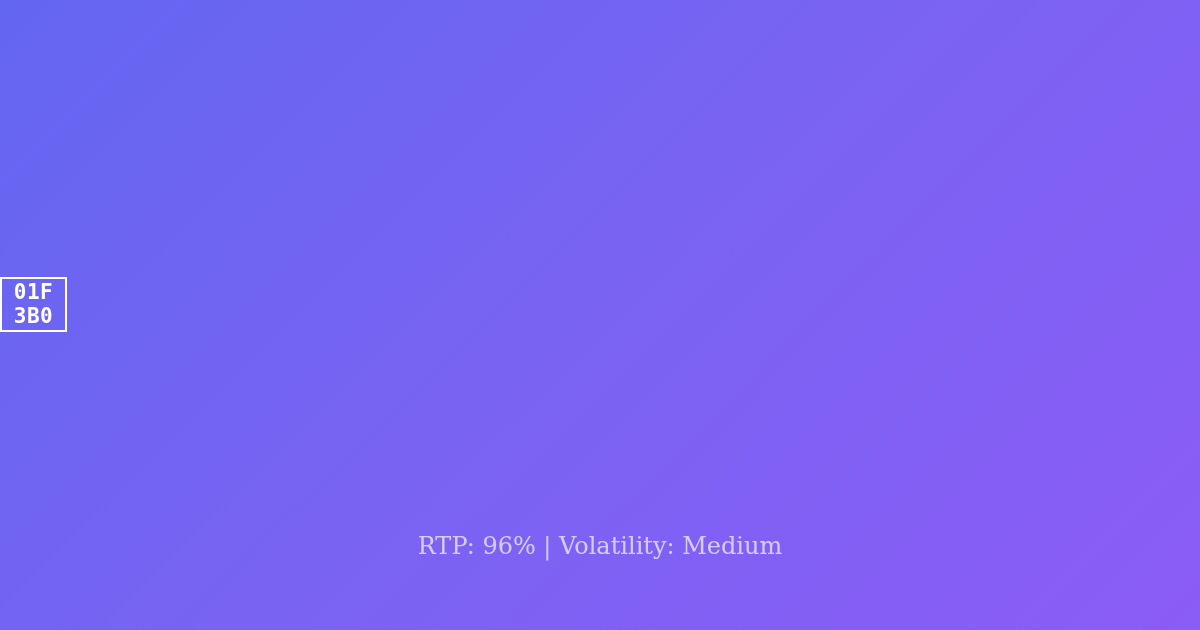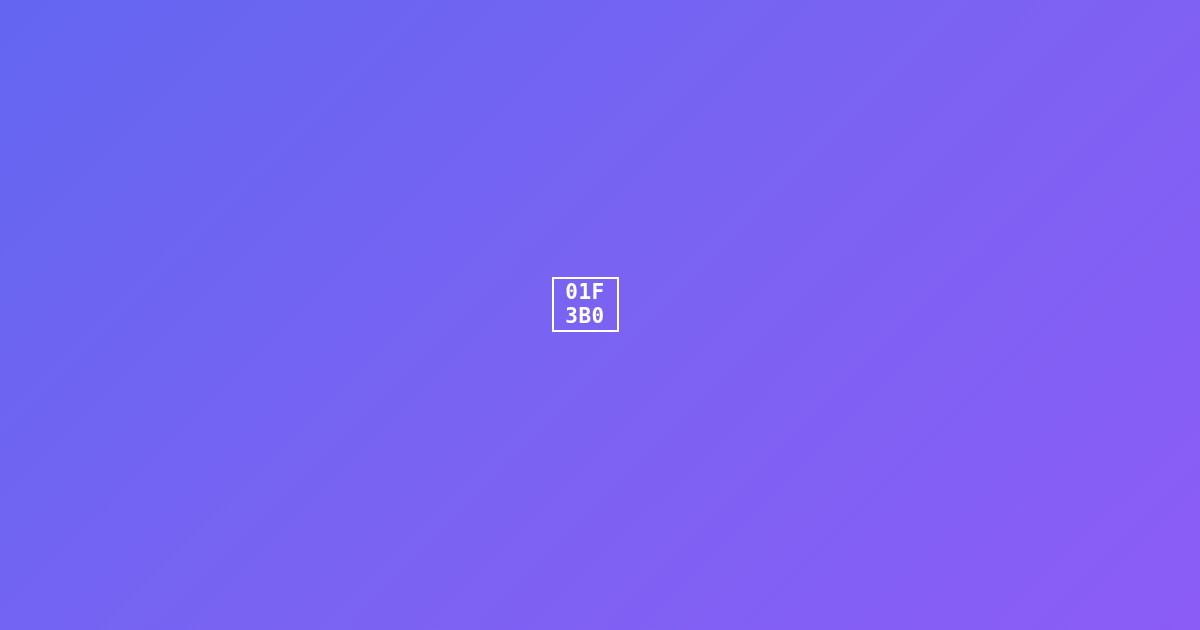--- a/index.html
+++ b/index.html
@@ -26,20 +26,21 @@
     overflow: hidden;
   }
 
   
   .title-row {
     display: flex;
     align-items: baseline;
     justify-content: center;
     width: 100%;
     margin-top: -18px;
+    flex-direction: column;
   }
 
   .tofu-icon {
     display: inline-flex;
     flex-direction: column;
     align-items: center;
     justify-content: center;
     width: 67px;
     height: 55px;
     border: 2px solid #ffffff;
@@ -105,14 +106,15 @@
 
     <span class="tofu-icon">
       <span>01F</span>
       <span>3B0</span>
     </span>
 
 
   </div>
 
 
+  <div class="card-meta">RTP: 96% | Volatility: Medium</div>
 
 </div>
 
 </body></html>

